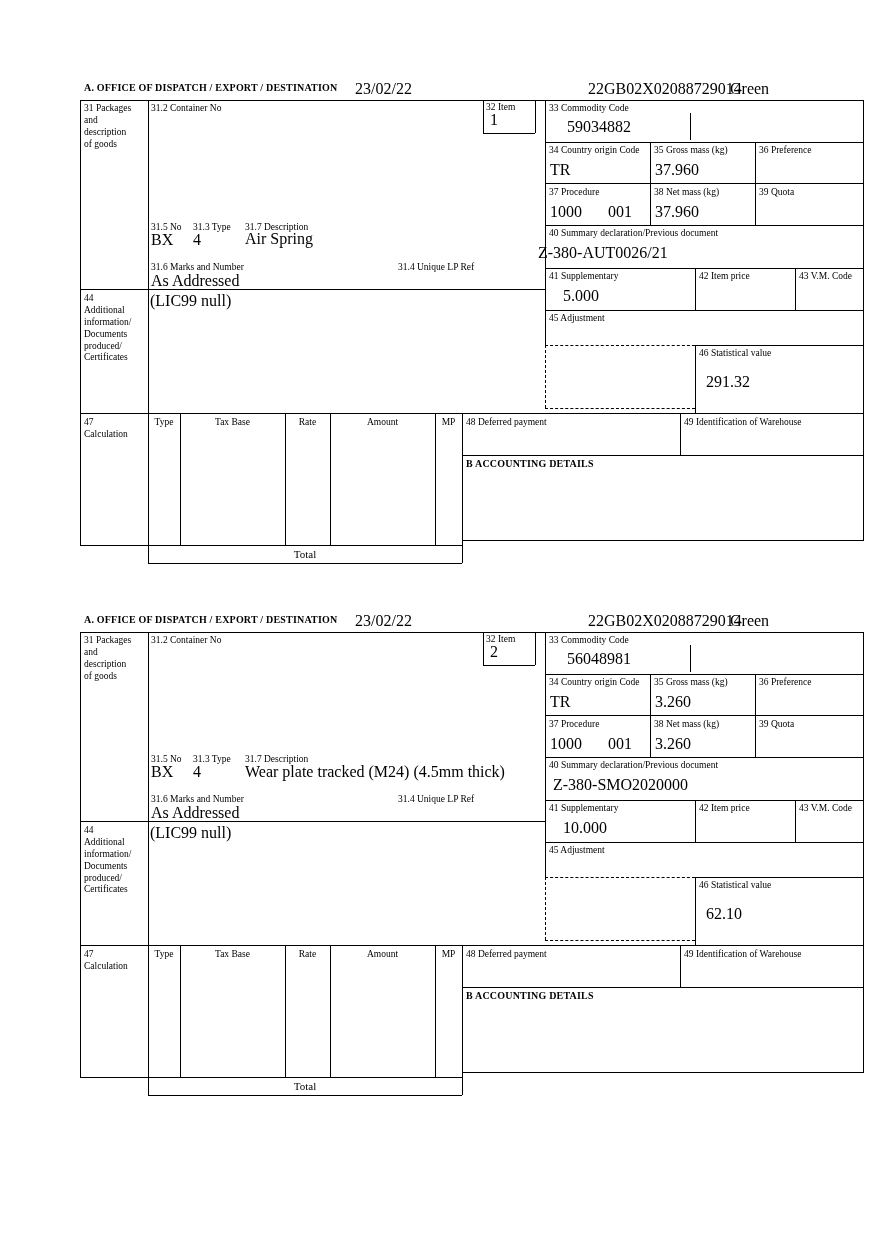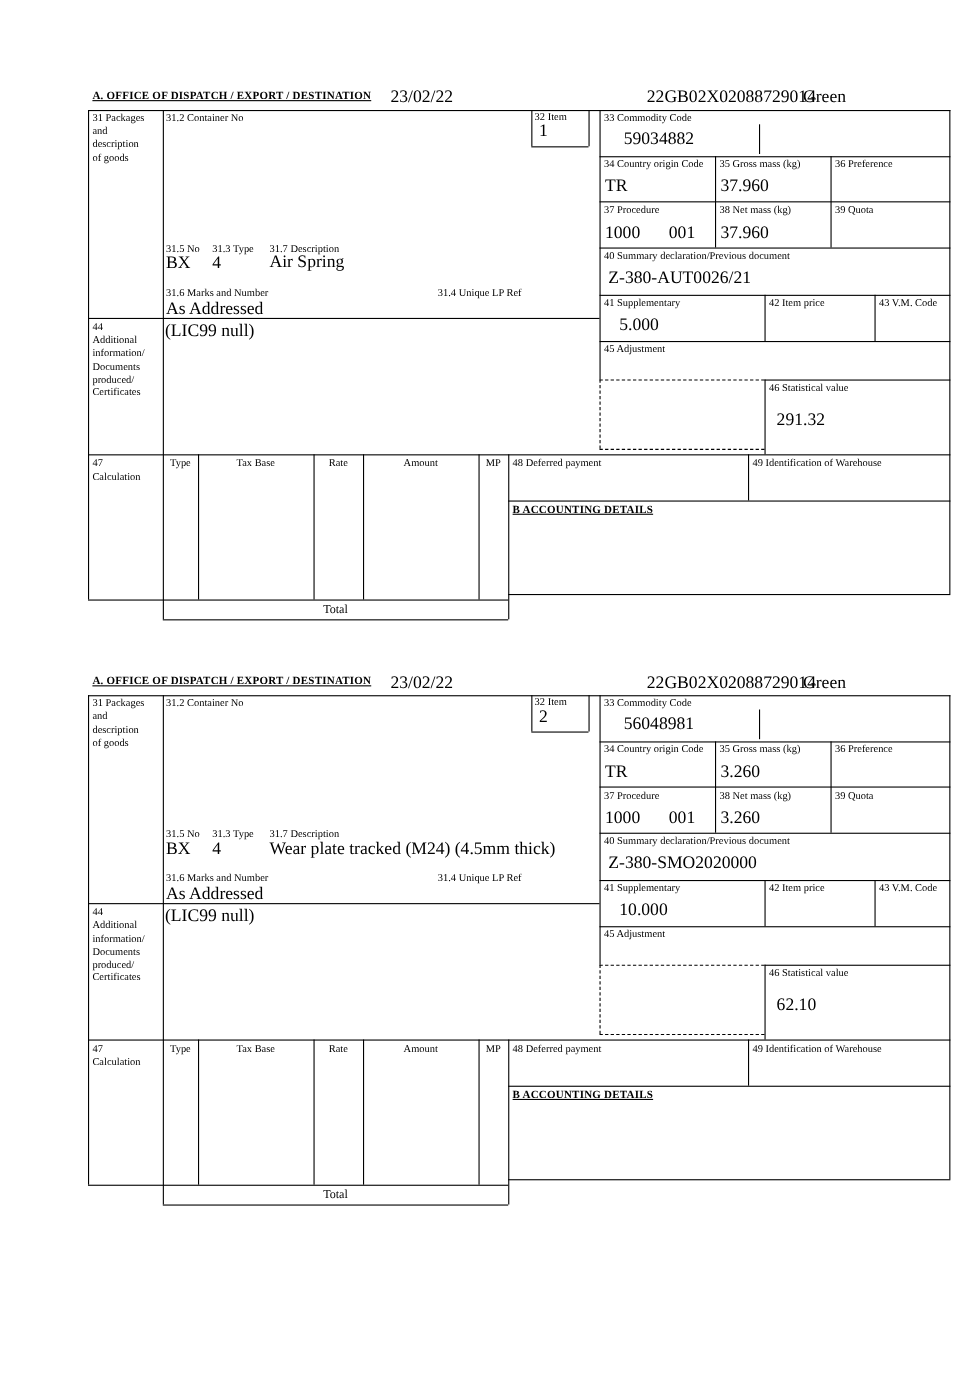--- a/index.html
+++ b/index.html
@@ -8,21 +8,21 @@
     width:882px; height:1250px;
     font-family:"Liberation Serif","DejaVu Serif",serif;
     color:#000;
   }
   #sheet { position:relative; width:882px; height:1250px; background:#fff; overflow:hidden; }
   #sheet section:nth-of-type(1) { top:80px; }
   #sheet section:nth-of-type(2) { top:612px; }
   .section { position:absolute; left:80px; width:784px; height:484px; }
   .abs { position:absolute; white-space:nowrap; }
   .lbl { font-size:9.5px; line-height:1.2; }
-  .lblb { font-size:10px; font-weight:bold; letter-spacing:0.2px;text-decoration:underline; }
+  .lblb { font-size:10px; font-weight:bold; letter-spacing:0.2px; }
   .val { font-size:16px; line-height:1.1; }
   .pre { white-space:pre-line; line-height:1.25; }
   .center { text-align:center; }
   .hline { position:absolute; height:0; border-top:1px solid #000; }
   .vline { position:absolute; width:0; border-left:1px solid #000; }
   .dash.hline { border-top-style:dashed; }
   .dash.vline { border-left-style:dashed; }
 </style>
 </head>
 <body>
@@ -105,21 +105,21 @@
   <div class="abs lbl" style="left:574px;top:65px">35 Gross mass (kg)</div>
   <div class="abs val" style="left:575px;top:81px">37.960</div>
   <div class="abs lbl" style="left:679px;top:65px">36 Preference</div>
   <div class="abs lbl" style="left:469px;top:107px">37 Procedure</div>
   <div class="abs val" style="left:470px;top:123px">1000</div>
   <div class="abs val" style="left:528px;top:123px">001</div>
   <div class="abs lbl" style="left:574px;top:107px">38 Net mass (kg)</div>
   <div class="abs val" style="left:575px;top:123px">37.960</div>
   <div class="abs lbl" style="left:679px;top:107px">39 Quota</div>
   <div class="abs lbl" style="left:469px;top:148px">40 Summary declaration/Previous document</div>
-  <div class="abs val" style="left:473px;top:164px">Z-380-AUT0026/21</div>
+  <div class="abs val" style="left:458px;top:164px">Z-380-AUT0026/21</div>
   <div class="abs lbl" style="left:469px;top:191px">41 Supplementary</div>
   <div class="abs val" style="left:483px;top:207px">5.000</div>
   <div class="abs lbl" style="left:619px;top:191px">42 Item price</div>
   <div class="abs lbl" style="left:719px;top:191px">43 V.M. Code</div>
   <div class="abs lbl" style="left:469px;top:233px">45 Adjustment</div>
   <div class="abs lbl" style="left:619px;top:268px">46 Statistical value</div>
   <div class="abs val" style="left:626px;top:293px">291.32</div>
 
   <div class="abs lbl center" style="left:68px;top:337px;width:32px">Type</div>
   <div class="abs lbl center" style="left:100px;top:337px;width:105px">Tax Base</div>

